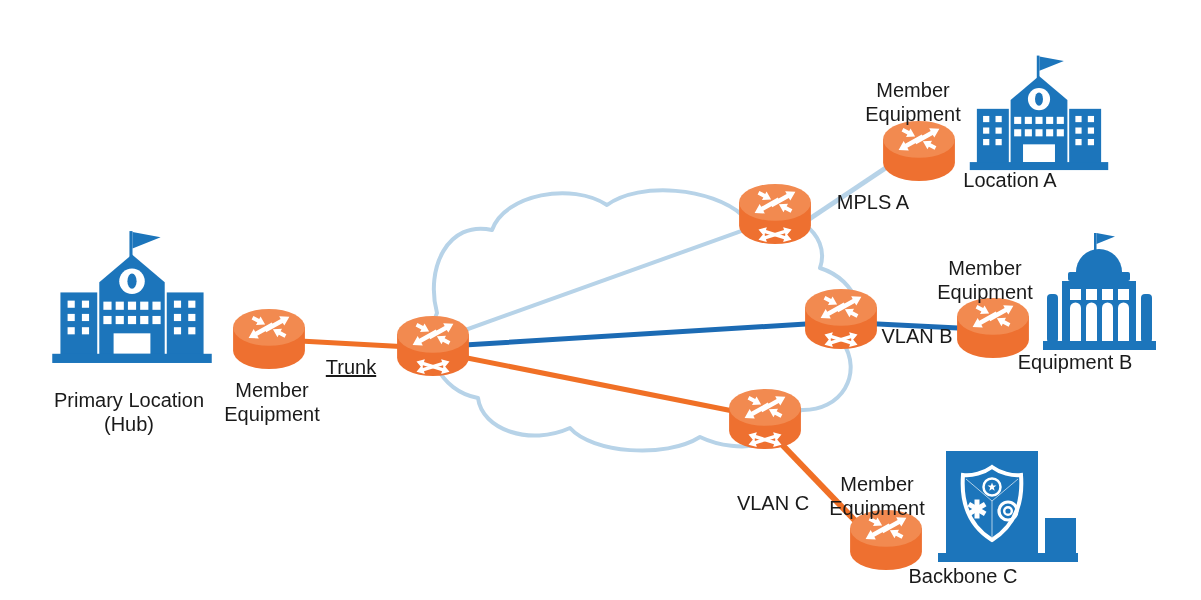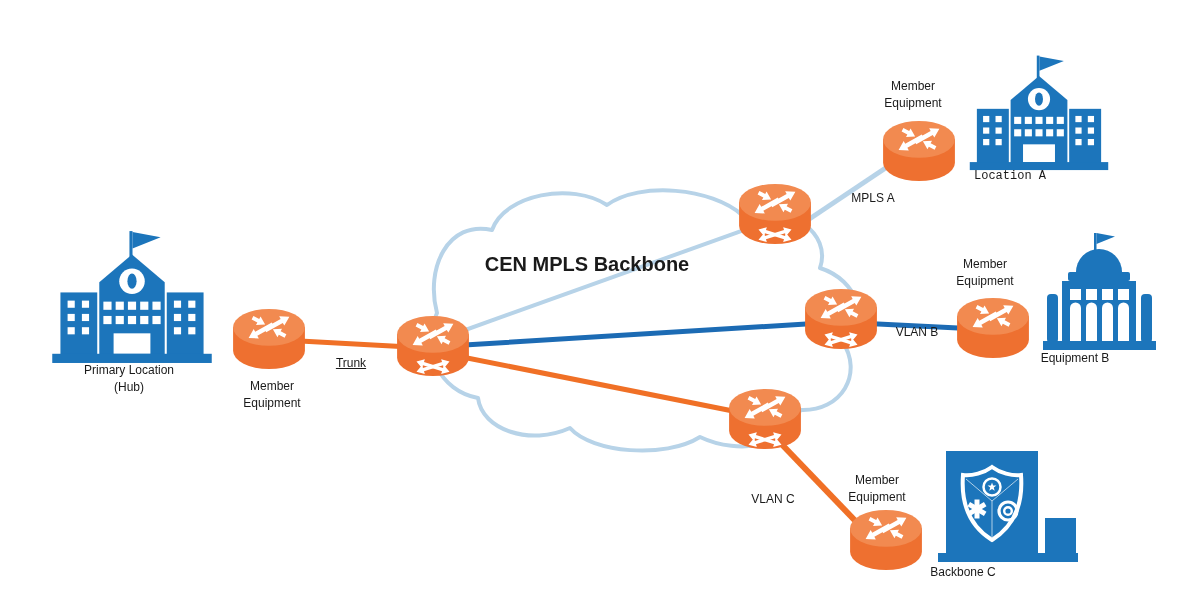--- a/index.html
+++ b/index.html
@@ -3,21 +3,21 @@
 <meta charset="utf-8">
 <style>
   html,body{margin:0;padding:0;background:#fff;}
   .stage{
     position:relative;width:1201px;height:600px;background:#fff;
     font-family:"Liberation Sans",sans-serif;overflow:hidden;color:#1a1a1a;
   }
   .wires{position:absolute;left:0;top:0;}
   .lbl{
     position:absolute;transform:translateX(-50%);text-align:center;
-    font-size:12px;line-height:17px;white-space:pre-line;
+    font-size:20px;line-height:24px;white-space:pre-line;
   }
   .lbl.cloud-title{font-weight:bold;font-size:20px;line-height:23px;white-space:nowrap;}
   .device{position:absolute;width:78px;height:66px;}
   .device svg,.building svg{width:100%;height:100%;display:block;}
   .building{position:absolute;}
 </style>
 </head>
 <body>
 
 <div class="stage" style="color: rgb(26, 26, 26);">
@@ -254,30 +254,29 @@
       <svg viewBox="0 0 80 68">
         <path d="M3,22 L3,46 A37,19 0 0 0 77,46 L77,22 Z" fill="#EE7030"></path>
         <ellipse cx="40" cy="22" rx="37" ry="19" fill="#F28A50"></ellipse>
         <polygon points="37.1,27.0 54.2,17.4 55.8,20.2 61.0,11.0 50.5,10.6 52.0,13.4 34.9,23.0" fill="#fff"></polygon>
         <polygon points="42.9,17.0 25.8,26.6 24.2,23.8 19.0,33.0 29.5,33.4 28.0,30.6 45.1,21.0" fill="#fff"></polygon>
         <polygon points="22.1,13.8 28.0,17.0 26.6,19.6 36.0,19.0 31.3,10.8 29.9,13.4 23.9,10.2" fill="#fff"></polygon>
         <polygon points="57.9,29.2 52.0,26.0 53.4,23.4 44.0,24.0 48.7,32.2 50.1,29.6 56.1,32.8" fill="#fff"></polygon>
       </svg>
     </div>
 
-  <div class="lbl cloud-title" style="left:587px;top:253px;">CEN MPLS Backbone</div>
-  <div class="lbl" style="left:129px;top:362px;">Primary Location
+  <div class="lbl" style="left:129px;top:388px;">Primary Location
 (Hub)</div>
   <div class="lbl" style="left:272px;top:378px;">Member
 Equipment</div>
   <div class="lbl" style="left:351px;top:355px;text-decoration:underline;">Trunk</div>
   <div class="lbl" style="left:873px;top:190px;">MPLS A</div>
   <div class="lbl" style="left:913px;top:78px;">Member
 Equipment</div>
-  <div class="lbl" style="left:1010px;top:168px;font-family:Liberation Mono, monospace;">Location A</div>
+  <div class="lbl" style="left:1010px;top:168px;">Location A</div>
   <div class="lbl" style="left:985px;top:256px;">Member
 Equipment</div>
   <div class="lbl" style="left:917px;top:324px;">VLAN B</div>
   <div class="lbl" style="left:1075px;top:350px;">Equipment B</div>
   <div class="lbl" style="left:773px;top:491px;">VLAN C</div>
   <div class="lbl" style="left:877px;top:472px;">Member
 Equipment</div>
   <div class="lbl" style="left:963px;top:564px;">Backbone C</div>
 </div>
 

